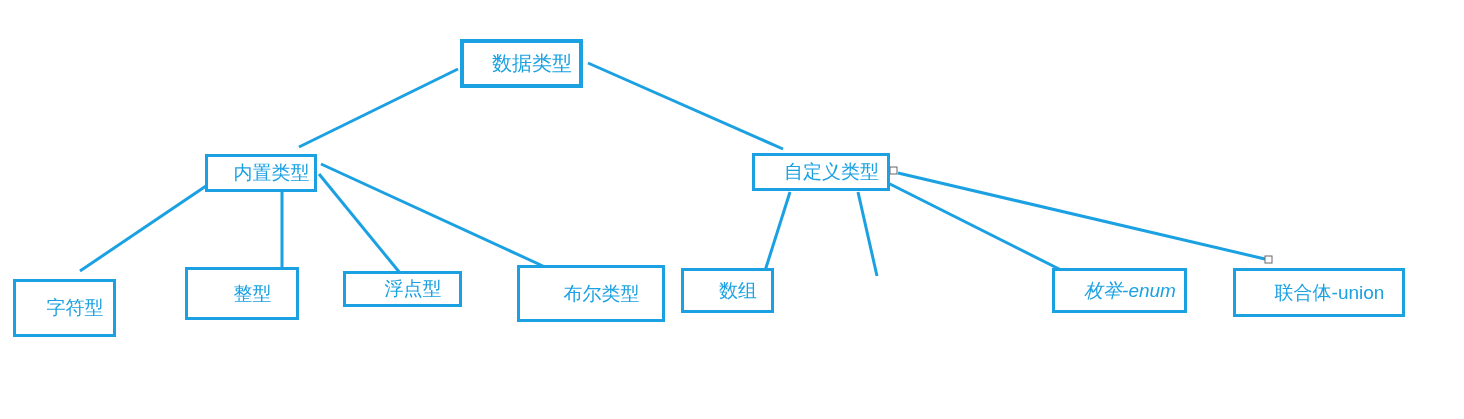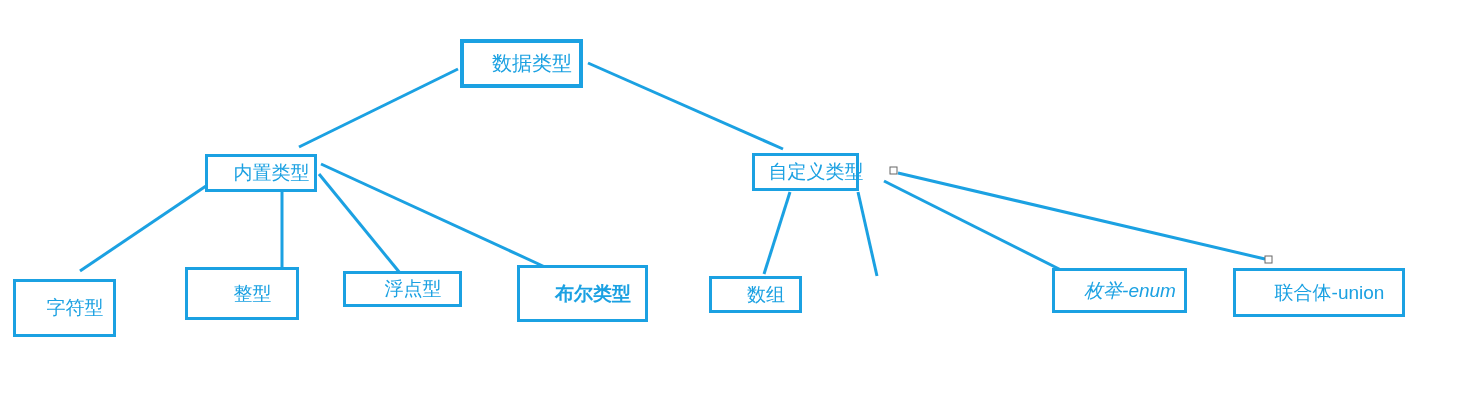--- a/index.html
+++ b/index.html
@@ -28,26 +28,26 @@
     display:flex;align-items:center;justify-content:center;
     font-size:19px;
     white-space:nowrap;
     cursor:default;
     padding-left:21px;
   }
   .node.root{border-width:4px;font-size:20px;}
   
   #n-root   {left:460px; top:39px;  width:123px; height:49px;}
   #n-builtin{left:205px; top:154px; width:112px; height:38px;}
-  #n-custom {left:752px; top:153px; width:107px; height:38px;}
+  #n-custom {left:752px; top:153px; width:138px; height:38px;}
   #n-char   {left:13px;  top:279px; width:103px; height:58px;}
   #n-int    {left:185px; top:267px; width:114px; height:53px;}
   #n-float  {left:343px; top:271px; width:119px; height:36px;}
-  #n-bool   {left:517px; top:265px; width:131px; height:57px;font-weight:bold;}
-  #n-array  {left:709px; top:268px; width:93px;  height:37px;margin-top:8px;}
+  #n-bool   {left:517px; top:265px; width:148px; height:57px;}
+  #n-array  {left:681px; top:268px; width:93px;  height:45px;}
   #n-struct {left:848px; top:268px; width:166px; height:49px;}
   #n-enum   {left:1052px;top:268px; width:135px; height:45px;font-style:italic;}
   #n-union  {left:1233px;top:268px; width:172px; height:49px;}
 </style>
 </head>
 <body>
 
 <div class="canvas">
 
   <svg class="edges" width="1464" height="419" viewBox="0 0 1464 419">

